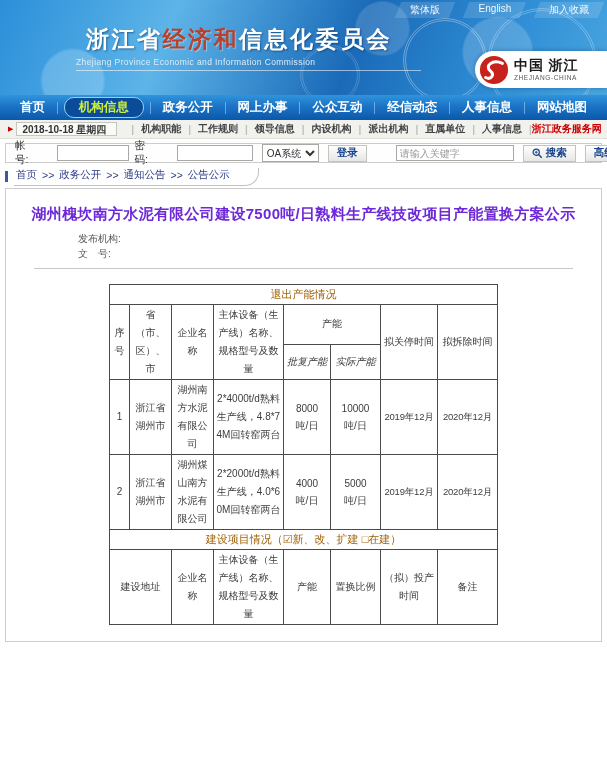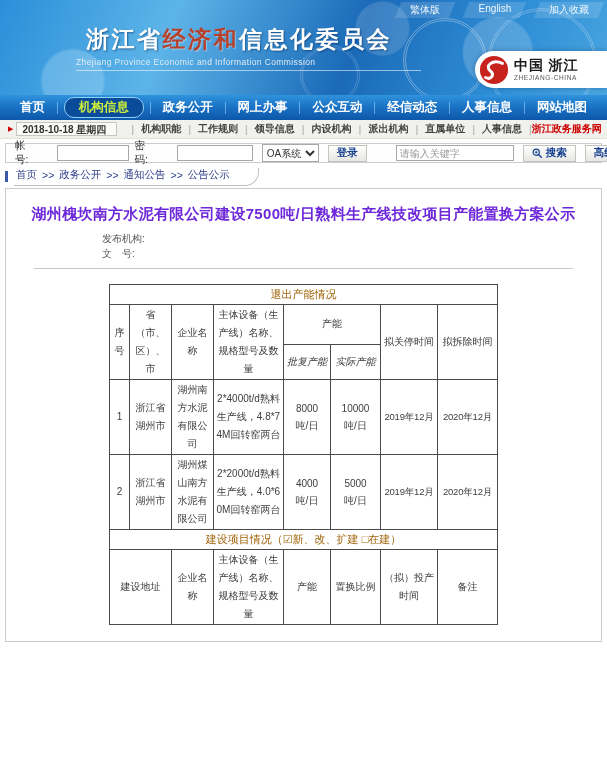--- a/index.html
+++ b/index.html
@@ -74,21 +74,21 @@
   .bc-bar { width:3px; height:11px; background:#3a57a8; margin-right:6px; }
   .bc-tab { display:flex; align-items:center; gap:5px; padding:0 28px 3px 2px;
     border-bottom:1px solid #c2c2bc; border-right:1px solid #c2c2bc; border-radius:0 0 14px 0; }
   .crumb { color:#32408c; cursor:pointer; white-space:nowrap; }
   .bc-sep { color:#32408c; }
 
   
   .panel { margin:3px 5px 0; border:1px solid #ccc; background:#fff; padding:12px 0 16px; }
   .article-title { text-align:center; font-size:15px; font-weight:bold; color:#6d28d9;
     margin:4px 24px 8px; letter-spacing:.3px; }
-  .meta { margin-left:96px; font-size:10px; color:#555; line-height:1.45; }
+  .meta { margin-left:72px; font-size:10px; color:#555; line-height:1.45; }
   .meta-row { display:flex; gap:4px; }
   hr.divider { border:none; border-top:1px solid #c8c8c8; margin:7px 28px 0; }
   .body-text { margin:11px 28px 0; font-size:13.5px; color:#222; line-height:1.88;
     text-indent:2em; text-align:justify; }
 
   
   table.cap { margin:15px auto 0; border-collapse:collapse; table-layout:fixed; width:388px;
     font-size:10px; color:#3d3d3d; }
   table.cap td { border:1px solid #4a4a4a; text-align:center; vertical-align:middle;
     padding:1px 2px; line-height:1.8; word-break:break-all; }

